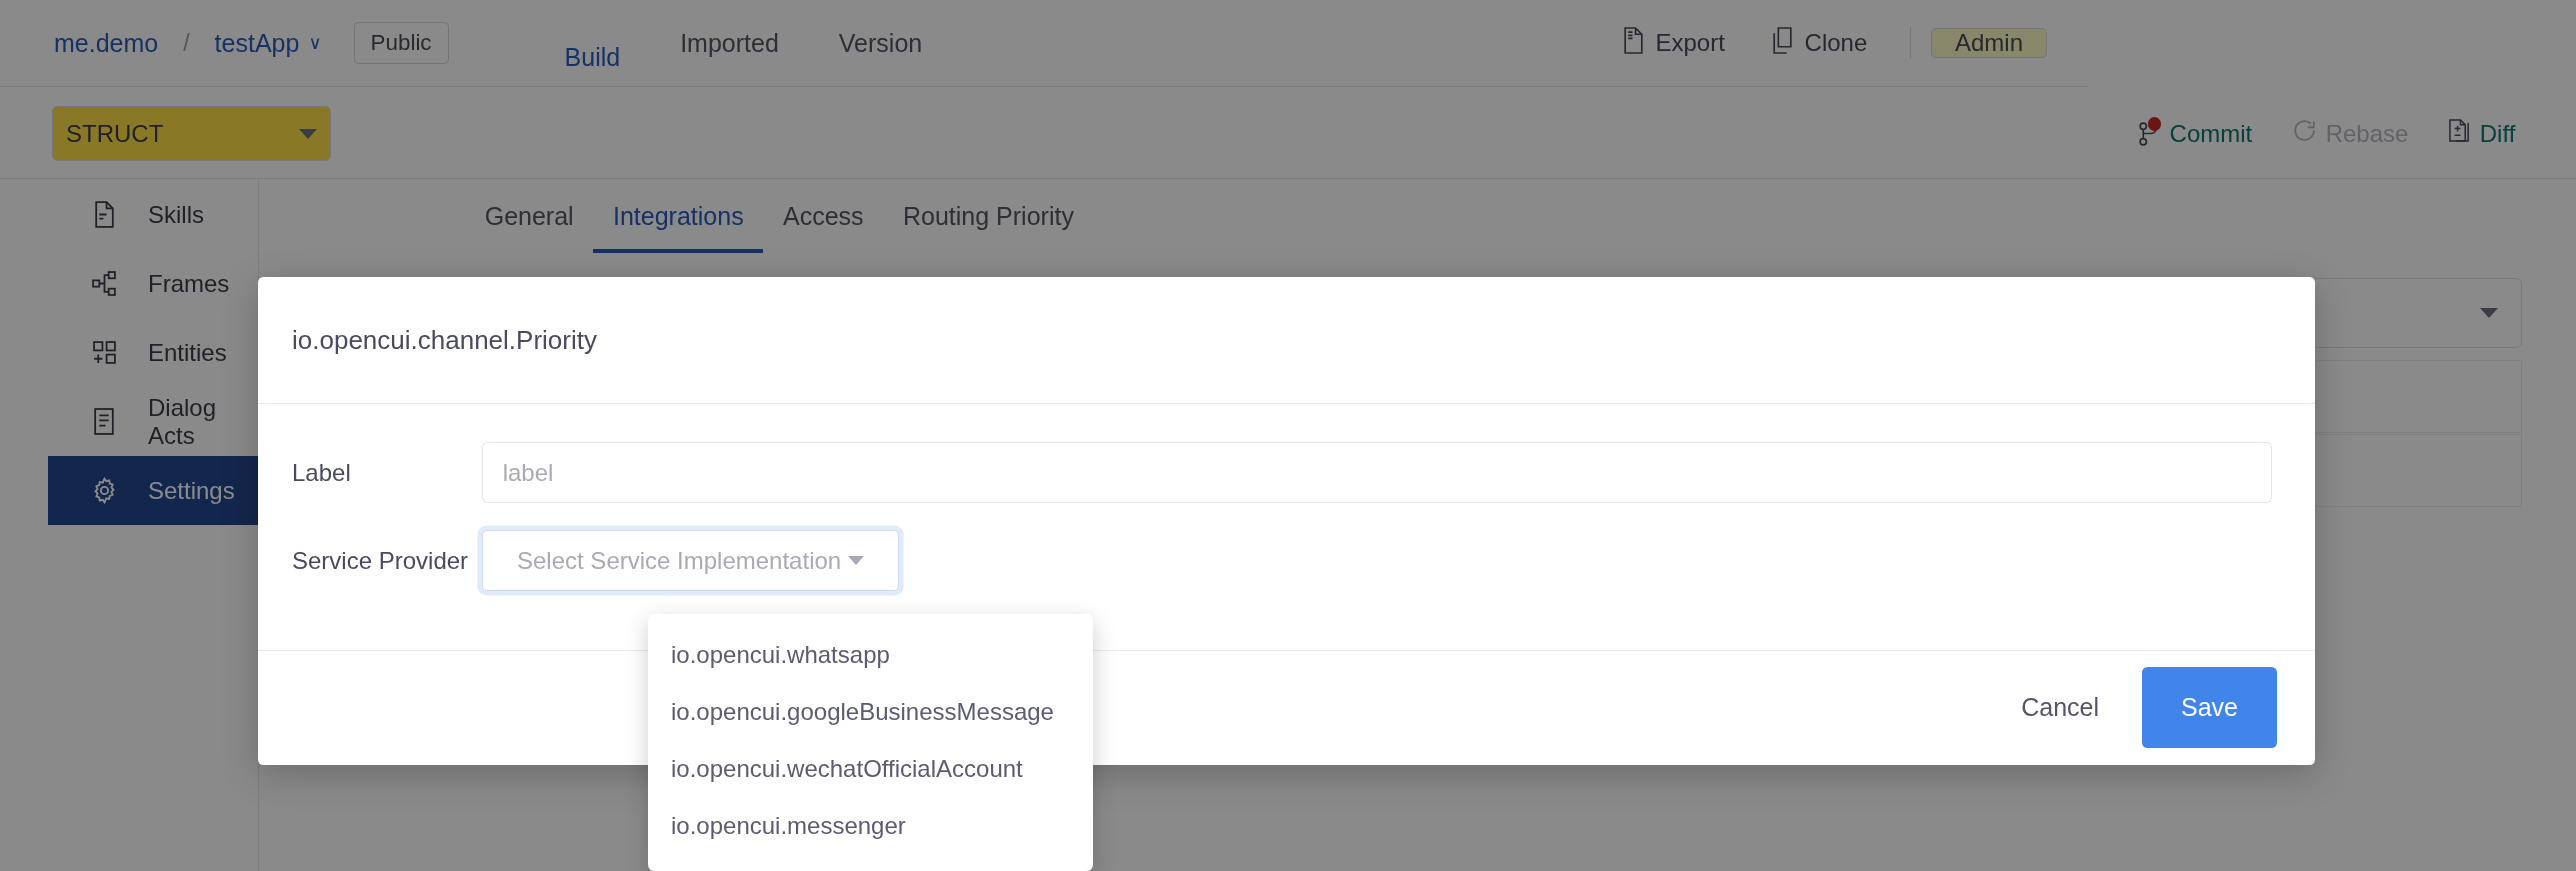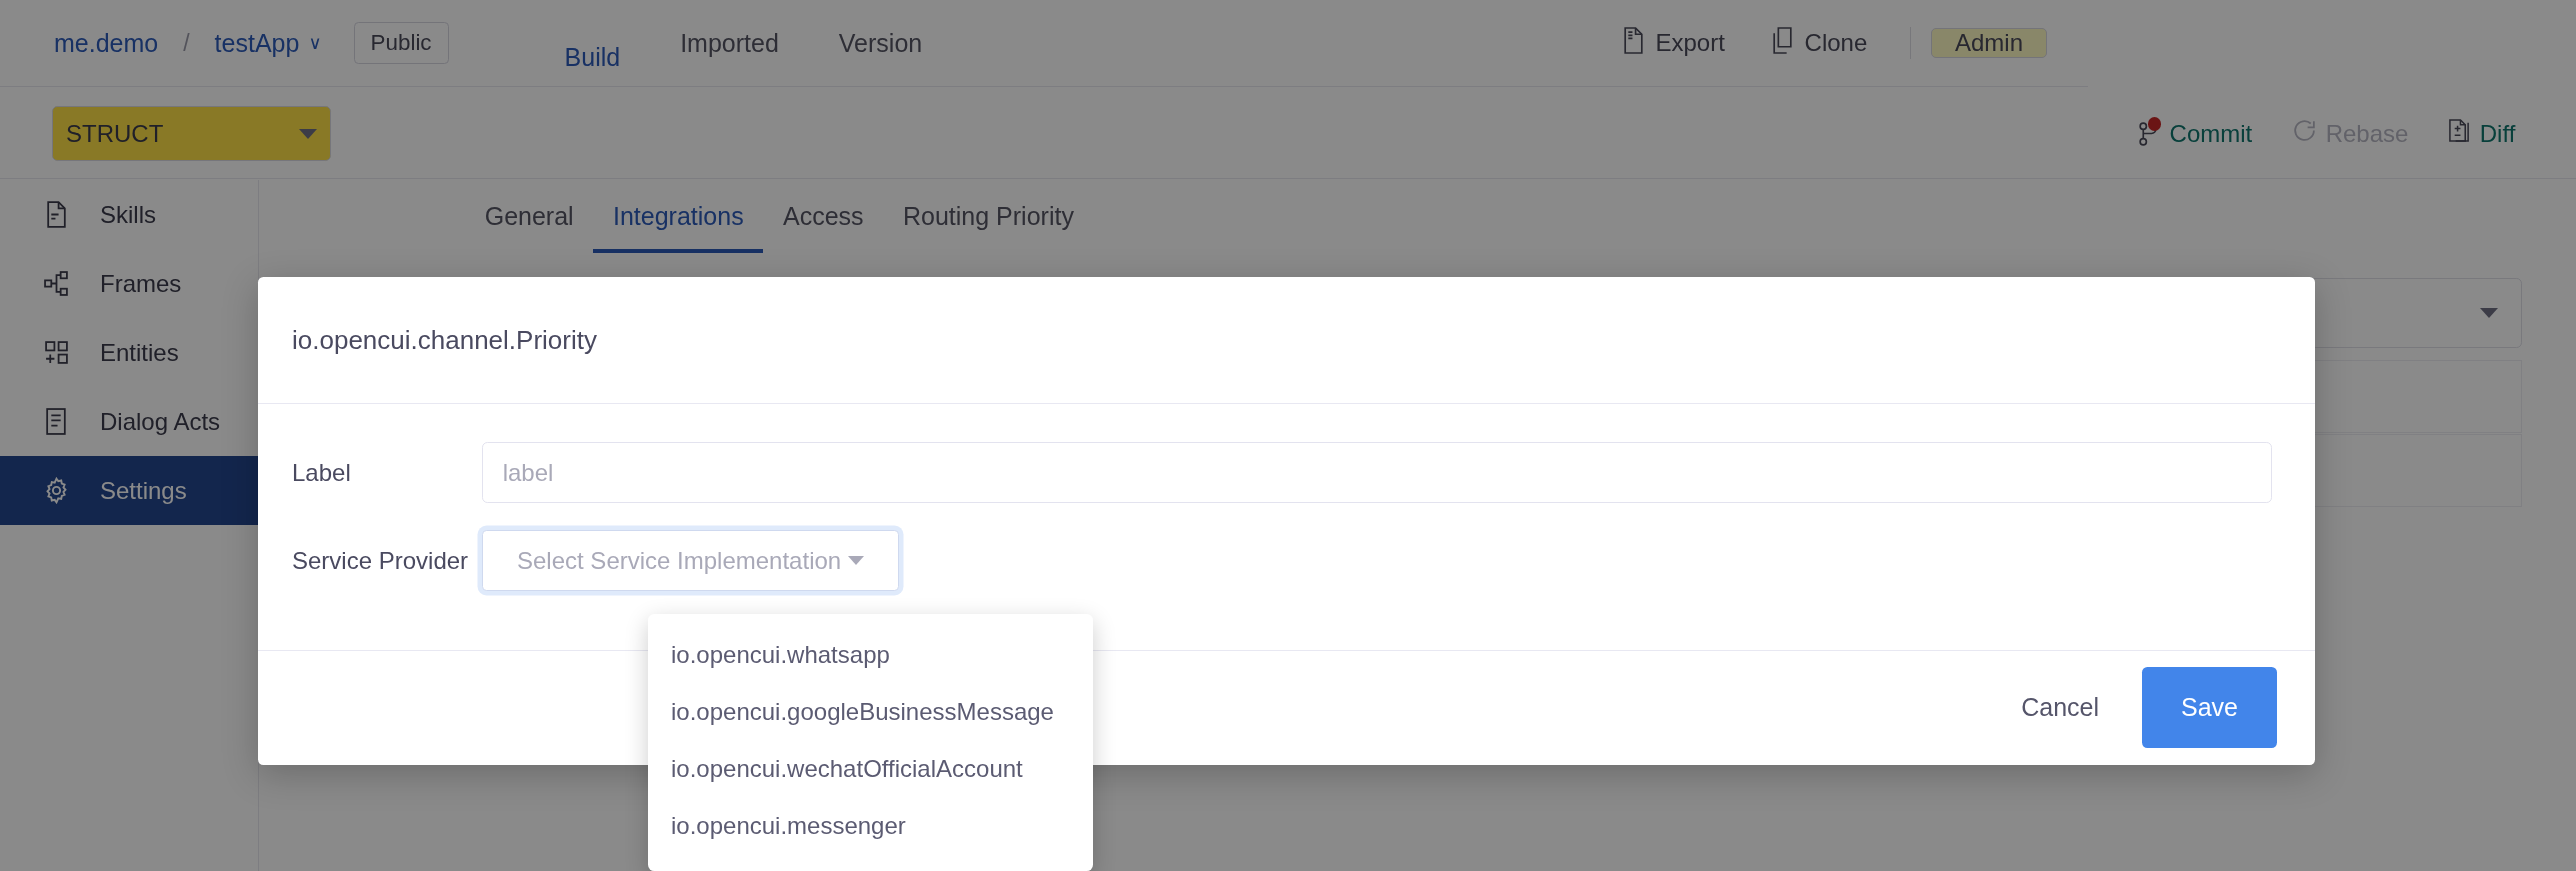--- a/index.html
+++ b/index.html
@@ -182,20 +182,21 @@
     background: #c62828;
   }
 
   
   .sidebar {
     position: absolute;
     top: 180px; left: 0;
     width: 259px; bottom: 0;
     background: #ffffff;
     border-right: 1.8px solid #e8e8ee;
+    padding-left: 48px;
   }
   .side-item {
     height: 69px;
     display: flex;
     align-items: center;
     padding-left: 43px;
     gap: 30px;
     font-size: 24px;
     color: #3c3c4c;
     cursor: pointer;

